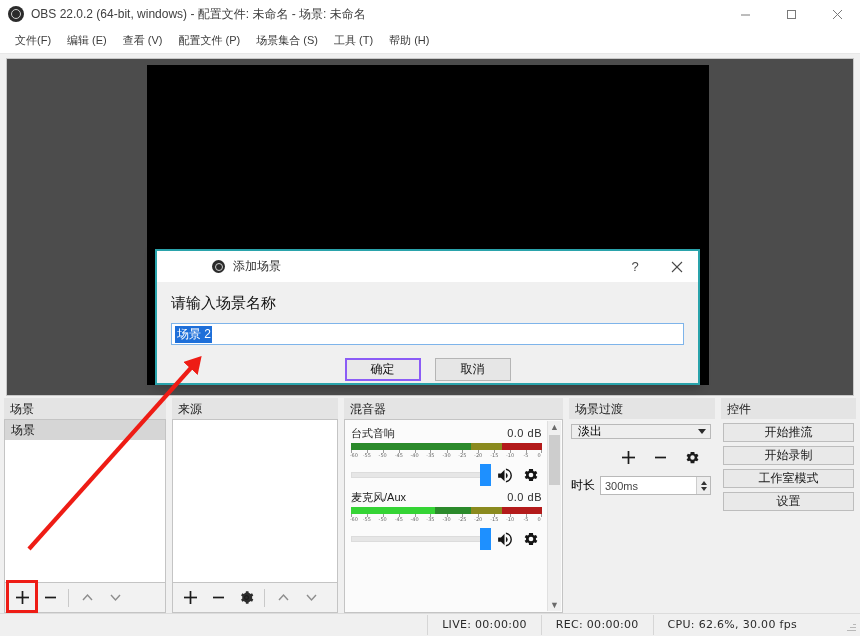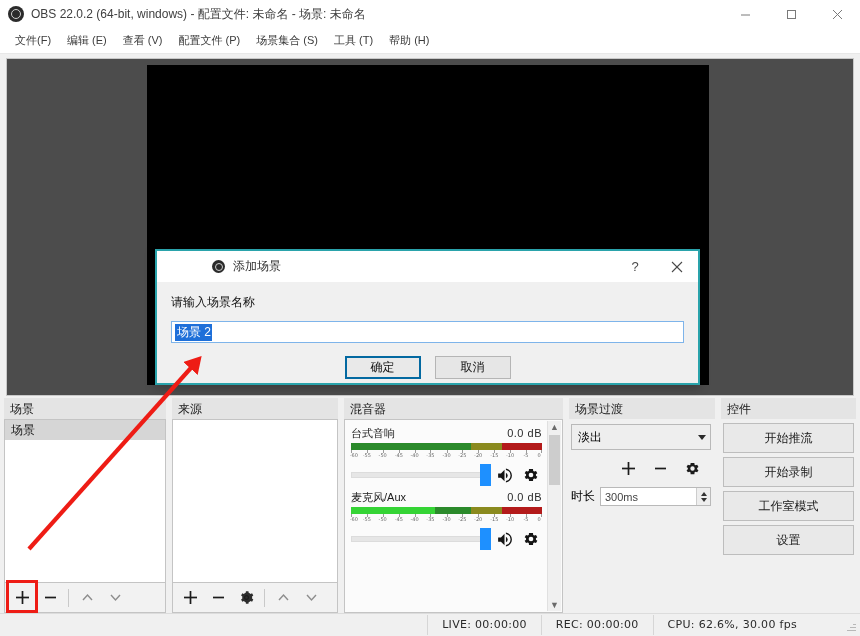--- a/index.html
+++ b/index.html
@@ -310,21 +310,21 @@
   }
 
   
   .tr-body {
     flex: 1 1 auto;
     padding: 5px 4px 0 2px;
     box-sizing: border-box;
     min-height: 0;
   }
   .combo {
-    height: 26px;
+    height: 15px;
     background: #eeeeee;
     border: 1px solid #b9b9b9;
     display: flex;
     align-items: center;
     padding: 0 4px 0 6px;
     font-size: 12px;
     box-sizing: border-box;
   }
   .combo .caret {
     margin-left: auto;
@@ -385,21 +385,21 @@
   .ctrl-body {
     flex: 1 1 auto;
     padding: 4px 2px 0 2px;
     box-sizing: border-box;
     display: flex;
     flex-direction: column;
     gap: 4px;
     min-height: 0;
   }
   .ctrl-btn {
-    height: 30px;
+    height: 19px;
     background: #e9e9e9;
     border: 1px solid #bdbdbd;
     display: flex;
     align-items: center;
     justify-content: center;
     font-size: 12px;
     color: #1a1a1a;
     box-sizing: border-box;
   }
 
@@ -475,21 +475,21 @@
     box-sizing: border-box;
   }
   .dlg-title-text { font-size: 12px; color: #2e2e2e; }
   .dlg-tbtns { margin-left: auto; display: flex; }
   .dlg-tbtn {
     width: 42px; height: 31px;
     display: flex; align-items: center; justify-content: center;
     font-size: 13px; color: #4a4a4a;
   }
   .dlg-body { padding: 12px 14px 0 14px; }
-  .dlg-label { font-size: 12px; color: #111; margin-bottom: 10px; }
+  .dlg-label { font-size: 15px; color: #111; margin-bottom: 10px; }
   .dlg-input {
     height: 22px;
     background: #ffffff;
     border: 1px solid #7eb4ea;
     display: flex;
     align-items: center;
     padding-left: 3px;
     box-sizing: border-box;
   }
   .dlg-input .sel {
@@ -511,21 +511,21 @@
     background: #e6e6e6;
     border: 1px solid #b5b5b5;
     display: flex;
     align-items: center;
     justify-content: center;
     font-size: 12px;
     color: #111;
     box-sizing: border-box;
   }
   .dlg-btn.default {
-    border: 2px solid #0369a1;
+    border: 2px solid #8b5cf6;
     background: #e9e9e9;
   }
 
   
   .annot {
     position: absolute;
     inset: 0;
     pointer-events: none;
     z-index: 60;
   }

